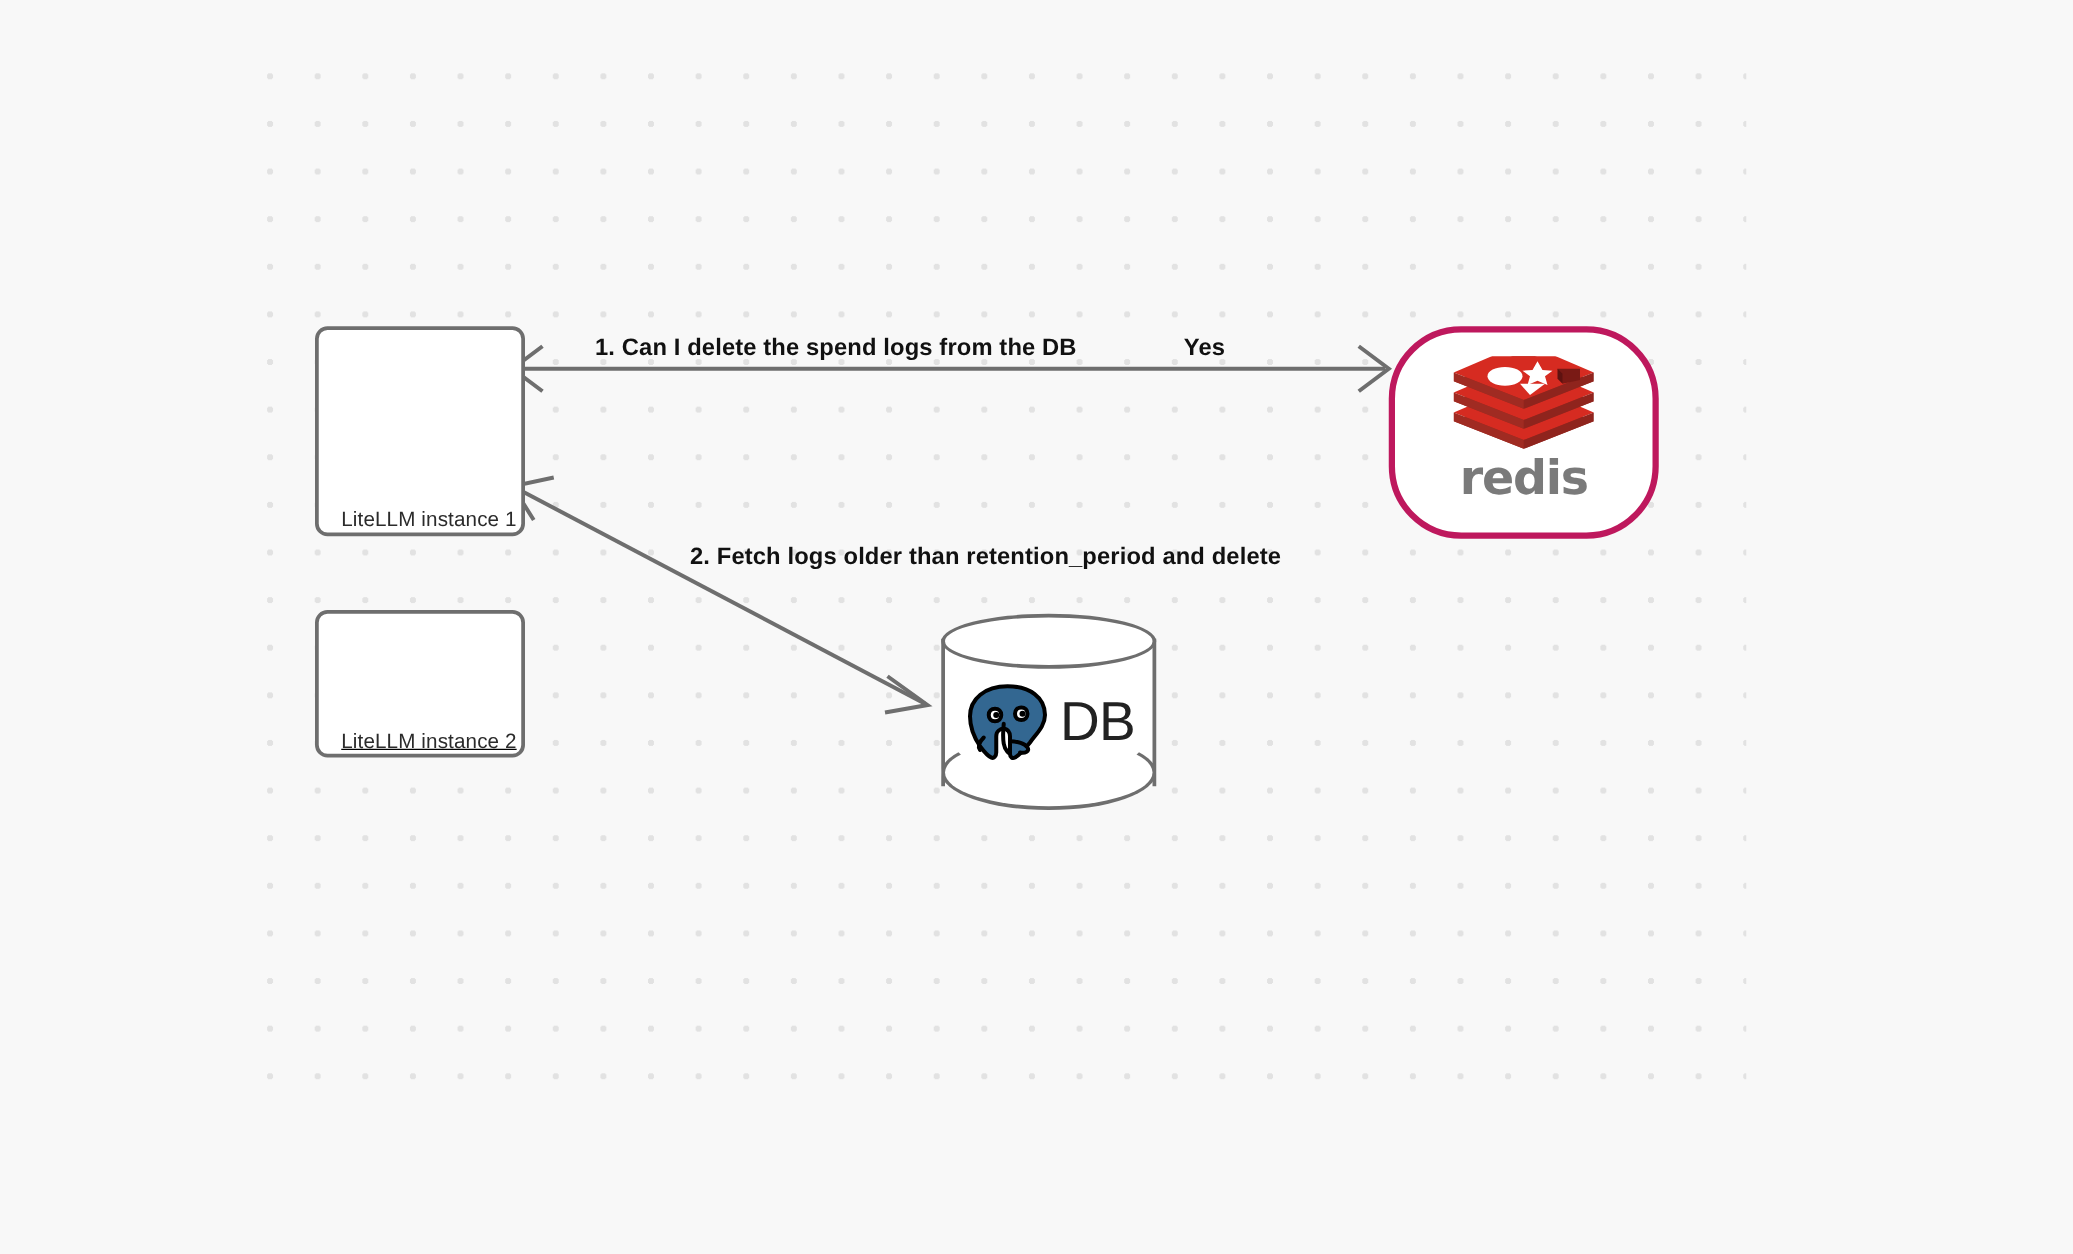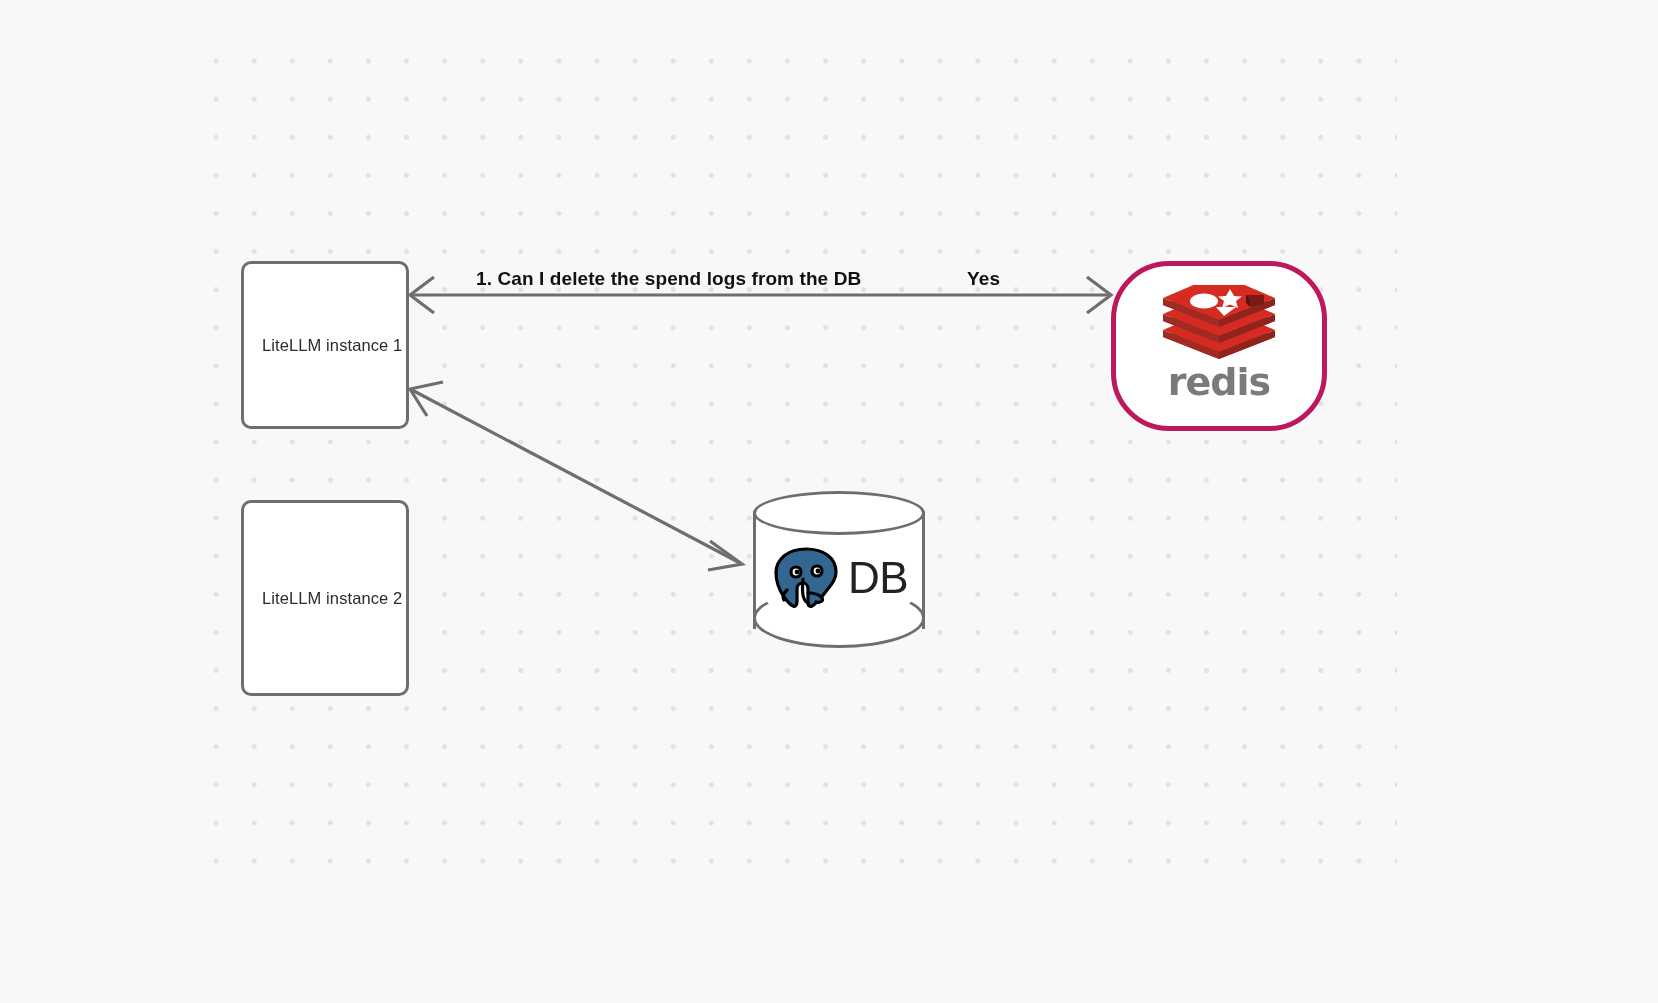--- a/index.html
+++ b/index.html
@@ -35,33 +35,34 @@
   }
 
   
   .node-box {
     position: absolute;
     box-sizing: border-box;
     background: #ffffff;
     border: 3px solid #6e6e6e;
     border-radius: 10px;
     display: flex;
-    align-items: center;
+    align-items: flex-end;
     justify-content: flex-start;
+    margin-left: 11px;
   }
   .node-label {
     font-size: 16.5px;
     color: #2b2b2b;
     padding-left: 18px;
     letter-spacing: 0.1px;
     white-space: nowrap;
   }
 
   #node-litellm-1 { left: 241px; top: 261px; width: 168px; height: 168px; }
-  #node-litellm-2 { left: 241px; top: 500px; width: 168px; height: 196px; }
+  #node-litellm-2 { left: 241px; top: 488px; width: 168px; height: 118px; text-decoration: underline; }
   #node-litellm-3 { left: 241px; top: 714px; width: 168px; height: 168px; }
 
   
   #node-redis {
     position: absolute;
     left: 1111px;
     top: 261px;
     width: 216px;
     height: 170px;
     box-sizing: border-box;
@@ -168,21 +169,21 @@
   .edge-label {
     position: absolute;
     font-family: "Liberation Sans", sans-serif;
     font-weight: bold;
     font-size: 19px;
     color: #111111;
     white-space: nowrap;
     letter-spacing: 0.1px;
   }
   #label-step-1 { left: 476px; top: 268px; }
-  #label-yes    { left: 967px; top: 268px; }
+  #label-yes    { left: 947px; top: 268px; }
   #label-step-2 { left: 552px; top: 435px; }
 </style>
 </head>
 <body>
 
 <div id="canvas">
 
   <div id="dot-grid"></div>
 
   <svg id="edges" viewBox="0 0 1658 1003" xmlns="http://www.w3.org/2000/svg">
@@ -201,20 +202,21 @@
       <polyline points="443,382 410,389 427,416" fill="none" stroke="#6e6e6e" stroke-width="3.2" stroke-linecap="butt"></polyline>
 
       <polyline points="710,541 742,564 708,570" fill="none" stroke="#6e6e6e" stroke-width="3.2" stroke-linecap="butt"></polyline>
     </g>
   </svg>
 
   <div class="edge-label" id="label-step-1">1.  Can I delete the spend logs from the DB</div>
 
   <div class="edge-label" id="label-yes">Yes</div>
 
+  <div class="edge-label" id="label-step-2">2.  Fetch logs older than retention_period and delete</div>
 
   <div class="node-box" id="node-litellm-1">
     <span class="node-label">LiteLLM instance 1</span>
   </div>
 
   <div class="node-box" id="node-litellm-2">
     <span class="node-label">LiteLLM instance 2</span>
   </div>
 
 

